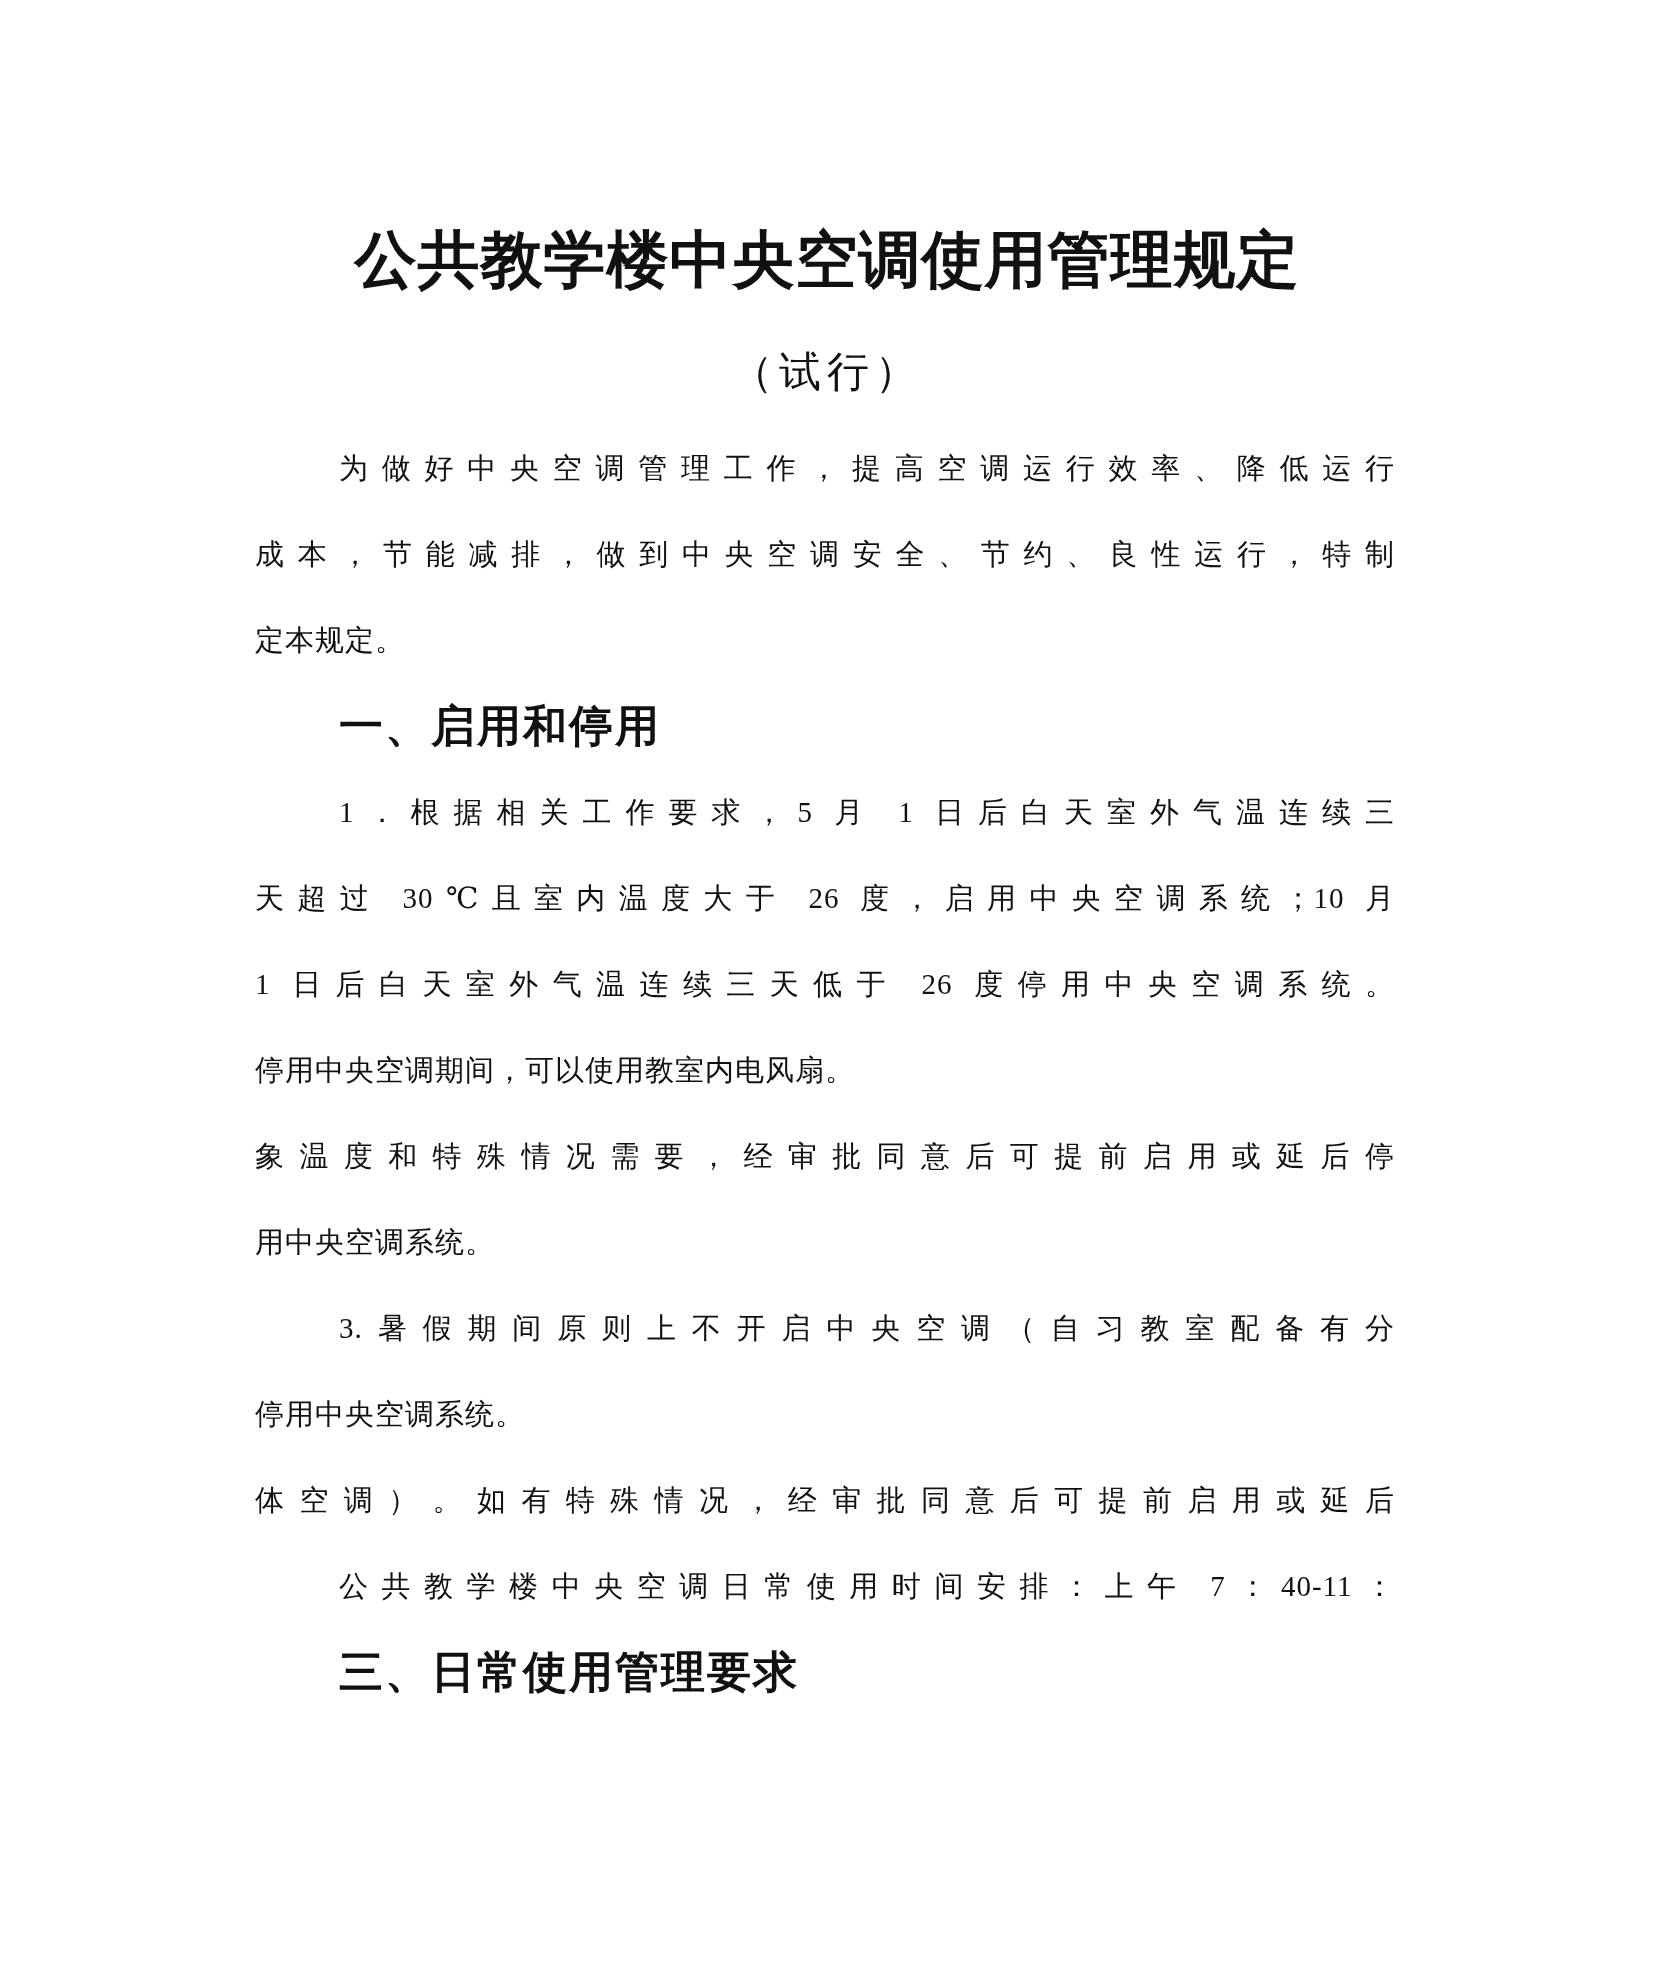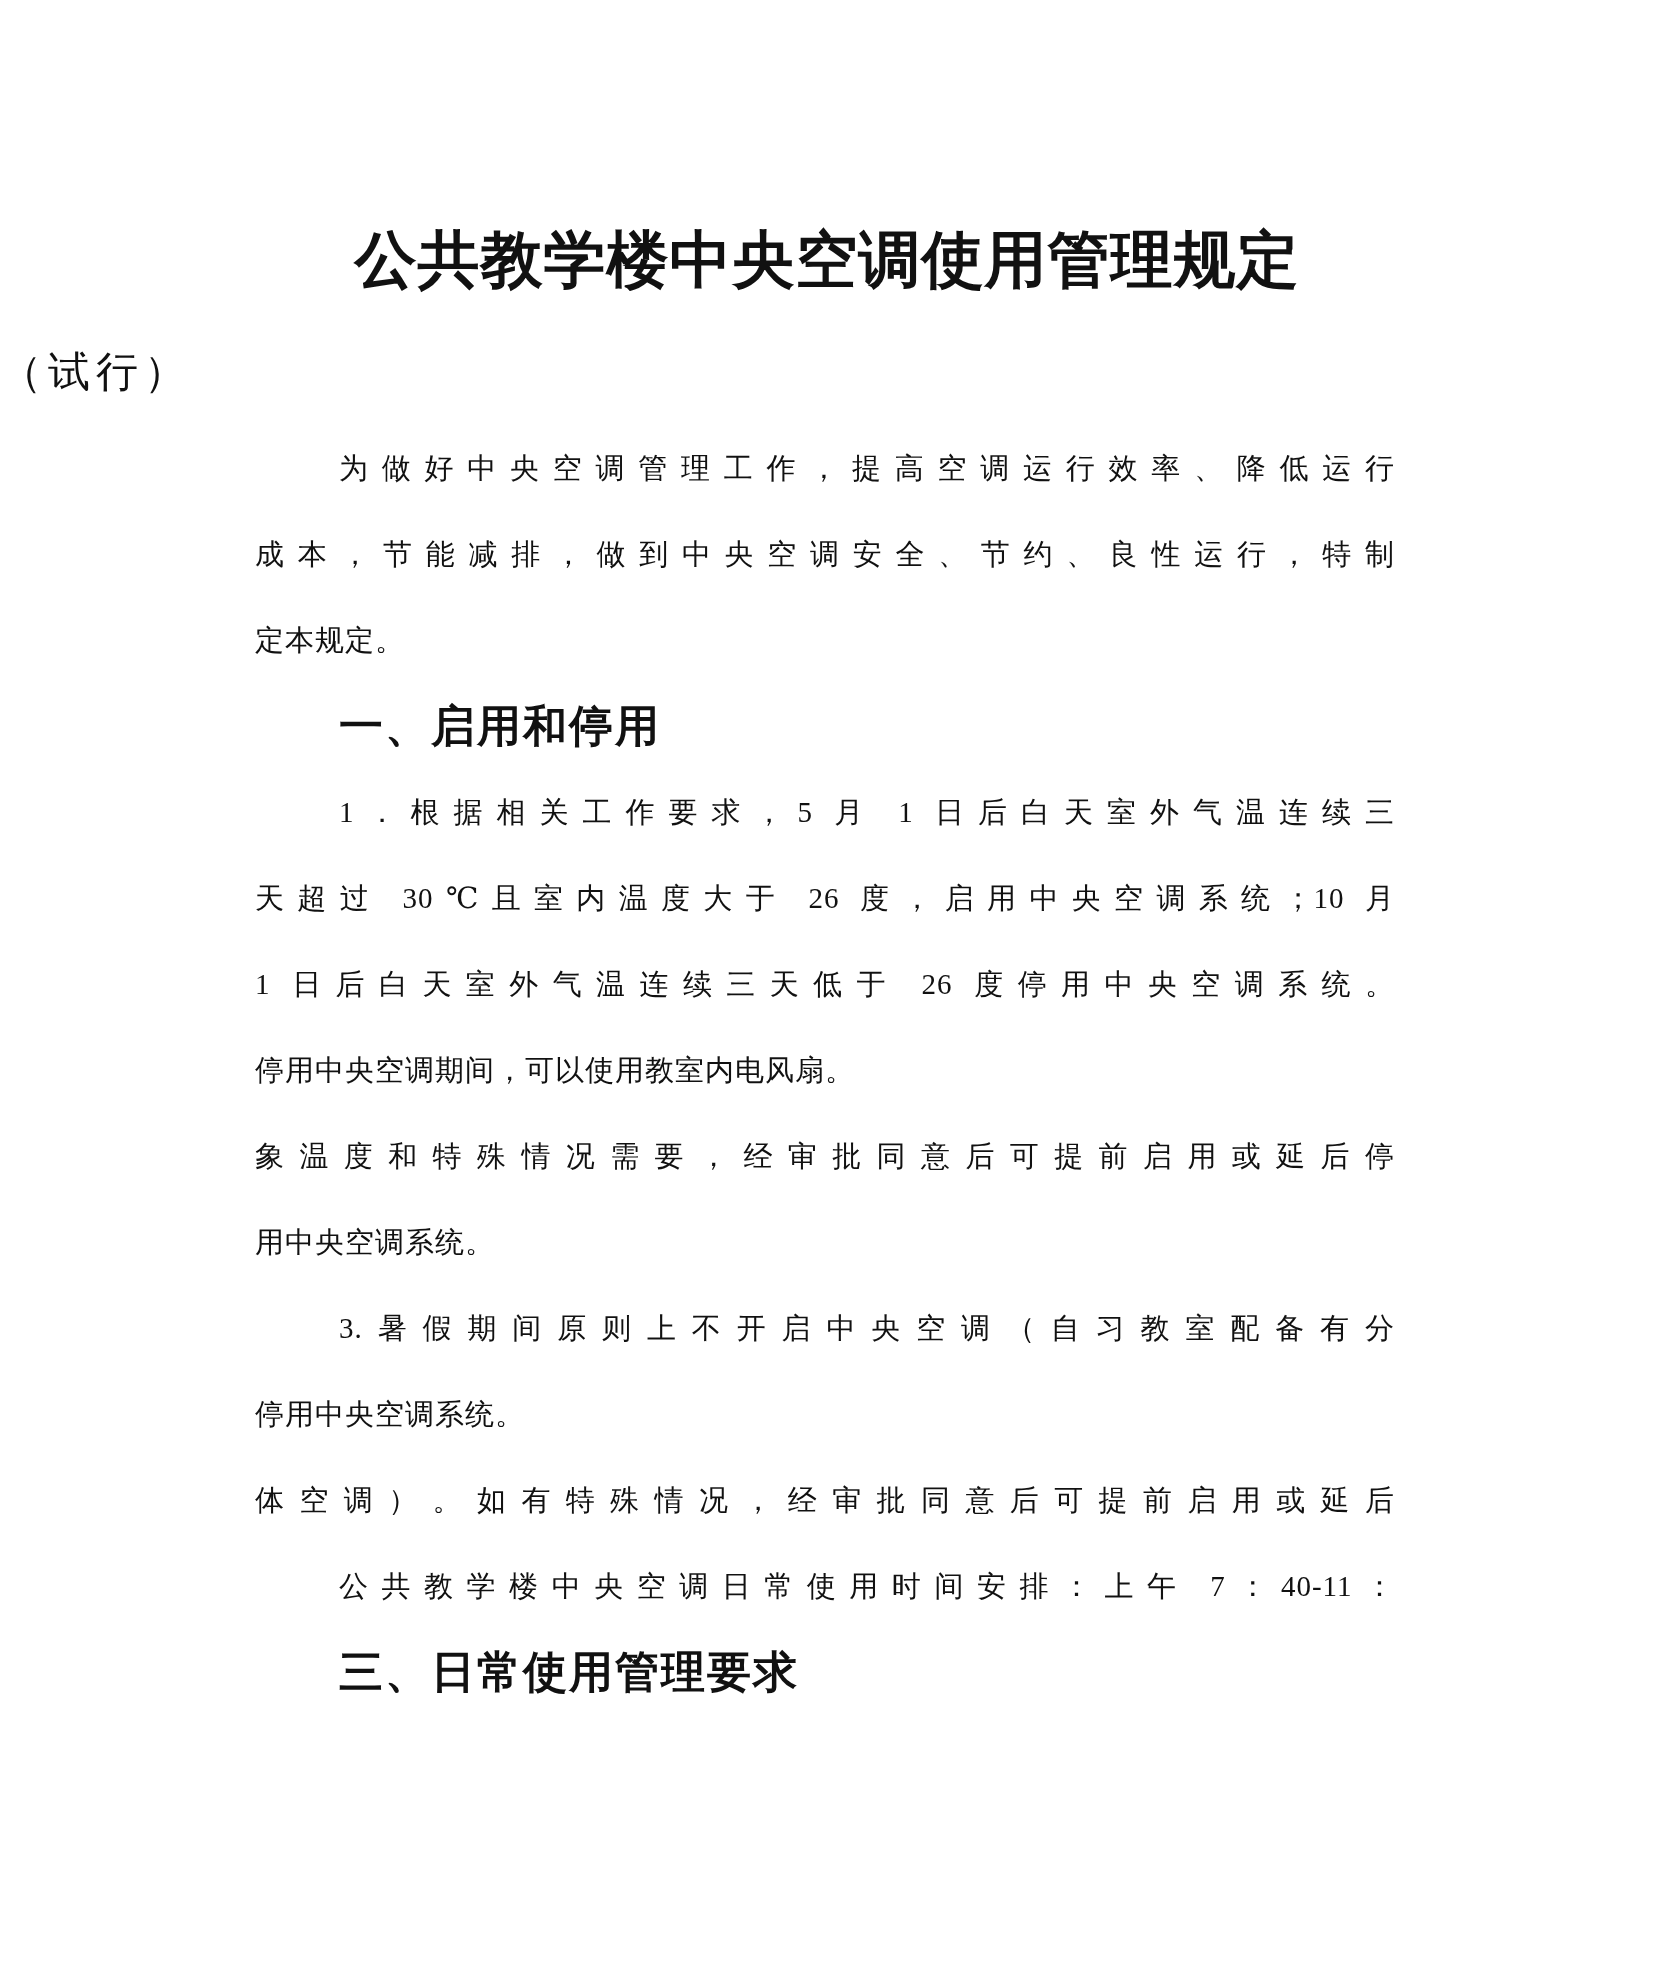--- a/index.html
+++ b/index.html
@@ -27,21 +27,21 @@
     line-height: 68px;
     font-weight: bold;
     letter-spacing: 1px;
     font-family: "Liberation Serif", "DejaVu Serif", serif;
   }
   .doc-subtitle {
     position: absolute;
     top: 349px;
     left: 0;
     width: 100%;
-    text-align: left;
+    text-align: center;
     font-size: 42px;
     line-height: 46px;
     letter-spacing: 6px;
     font-weight: normal;
   }
   .doc-body {
     position: absolute;
     left: 255px;
     top: 425px;
     width: 1140px;

